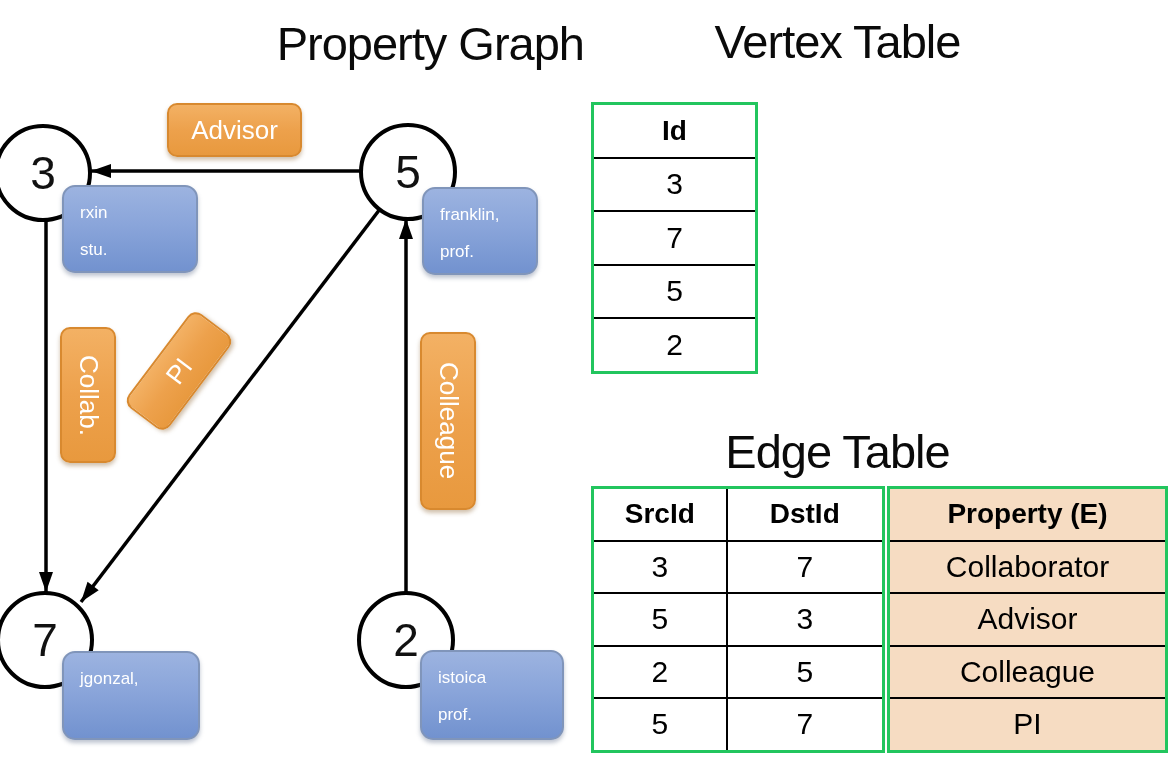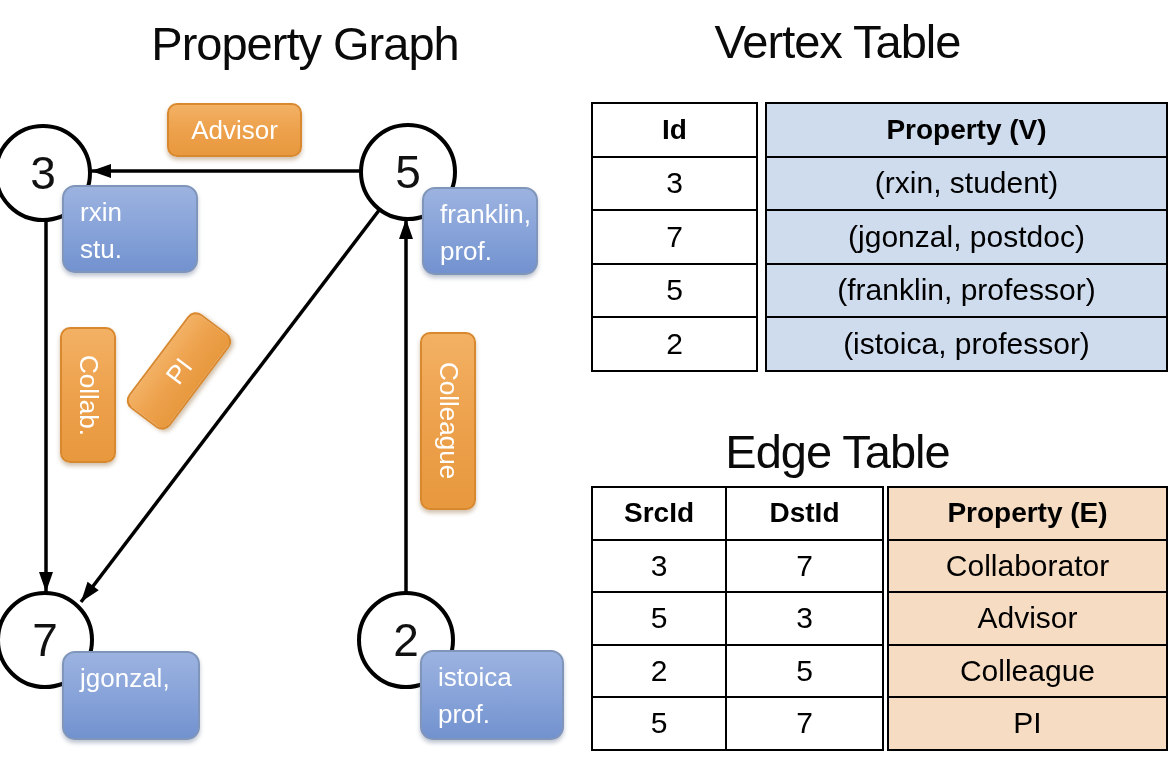--- a/index.html
+++ b/index.html
@@ -16,21 +16,21 @@
   
   .big-title {
     position: absolute;
     font-size: 47px;
     font-weight: normal;
     letter-spacing: -1px;
     color: #0a0a0a;
     text-align: center;
     white-space: nowrap;
   }
-  #graph-title { left: 15px; top: 16px; width: 580px; }
+  #graph-title { left: 4px; top: 16px; width: 580px; text-align: right; }
   #vertex-title { left: 591px; top: 14px; width: 577px; transform: translateX(-42px); }
   #edge-title   { left: 591px; top: 400px; width: 577px; transform: translateX(-42px); margin-top: 24px; }
 
   
   #edges-svg { position: absolute; left: 0; top: 0; width: 580px; height: 760px; }
   #edges-svg line { stroke: #000; stroke-width: 3.5; }
   #edges-svg .ah { fill: #000; }
 
   .node {
     position: absolute;
@@ -47,21 +47,21 @@
   #node-2 { left: 357px; top: 591px; }
 
   .pbox {
     position: absolute;
     box-sizing: border-box;
     background: linear-gradient(180deg, #9cb3e0 0%, #8aa5da 45%, #7292cf 100%);
     border: 2px solid #8095ba;
     border-radius: 13px;
     box-shadow: 0 3px 4px rgba(110,125,150,0.45);
     color: #fff;
-    font-size: 26px;
+    font-size: 17px;
     line-height: 37px;
     padding: 7px 6px 0 16px;
   }
   #pbox-rxin     { left: 62px;  top: 185px; width: 136px; height: 88px; }
   #pbox-franklin { left: 422px; top: 187px; width: 116px; height: 88px; }
   #pbox-jgonzal  { left: 62px;  top: 651px; width: 138px; height: 89px; }
   #pbox-istoica  { left: 420px; top: 650px; width: 144px; height: 90px; }
   .pbox div { white-space: nowrap; }
 
   .elabel {
@@ -79,21 +79,21 @@
   #elabel-collab    { left: 60px;  top: 327px; width: 56px;  height: 136px; }
   #elabel-pi        { left: 120px; top: 345px; width: 118px; height: 52px; transform: rotate(-53deg); }
   #elabel-colleague { left: 420px; top: 332px; width: 56px;  height: 178px; }
   .vert-text { writing-mode: vertical-rl; }
 
   
   .dtable {
     position: absolute;
     border-collapse: collapse;
     table-layout: fixed;
-    border: 1px solid #22c55e;
+    border: 3px solid #22c55e;
   }
   .dtable td {
     border: 2.5px solid #000;
     text-align: center;
     vertical-align: middle;
     font-size: 30px;
     padding: 0;
     overflow: hidden;
     white-space: nowrap;
   }
@@ -184,39 +184,20 @@
         </tr>
     <tr>
           <td>5</td>
         </tr>
     <tr>
           <td>2</td>
         </tr>
   </tbody>
     </table>
 
-  <table class="dtable vt fill-blue" id="vt-prop">
-    <tbody>
-        <tr>
-          <td class="hdr">Property (V)</td>
-        </tr>
-    <tr>
-          <td>(rxin, student)</td>
-        </tr>
-    <tr>
-          <td>(jgonzal, postdoc)</td>
-        </tr>
-    <tr>
-          <td>(franklin, professor)</td>
-        </tr>
-    <tr>
-          <td>(istoica, professor)</td>
-        </tr>
-  </tbody>
-    </table>
 
   <div class="big-title" id="edge-title">Edge Table</div>
 
   <table class="dtable et" id="et-ids">
     <colgroup>
         <col style="width:134px">
         <col style="width:157px">
       </colgroup>
     <tbody>
         <tr>

